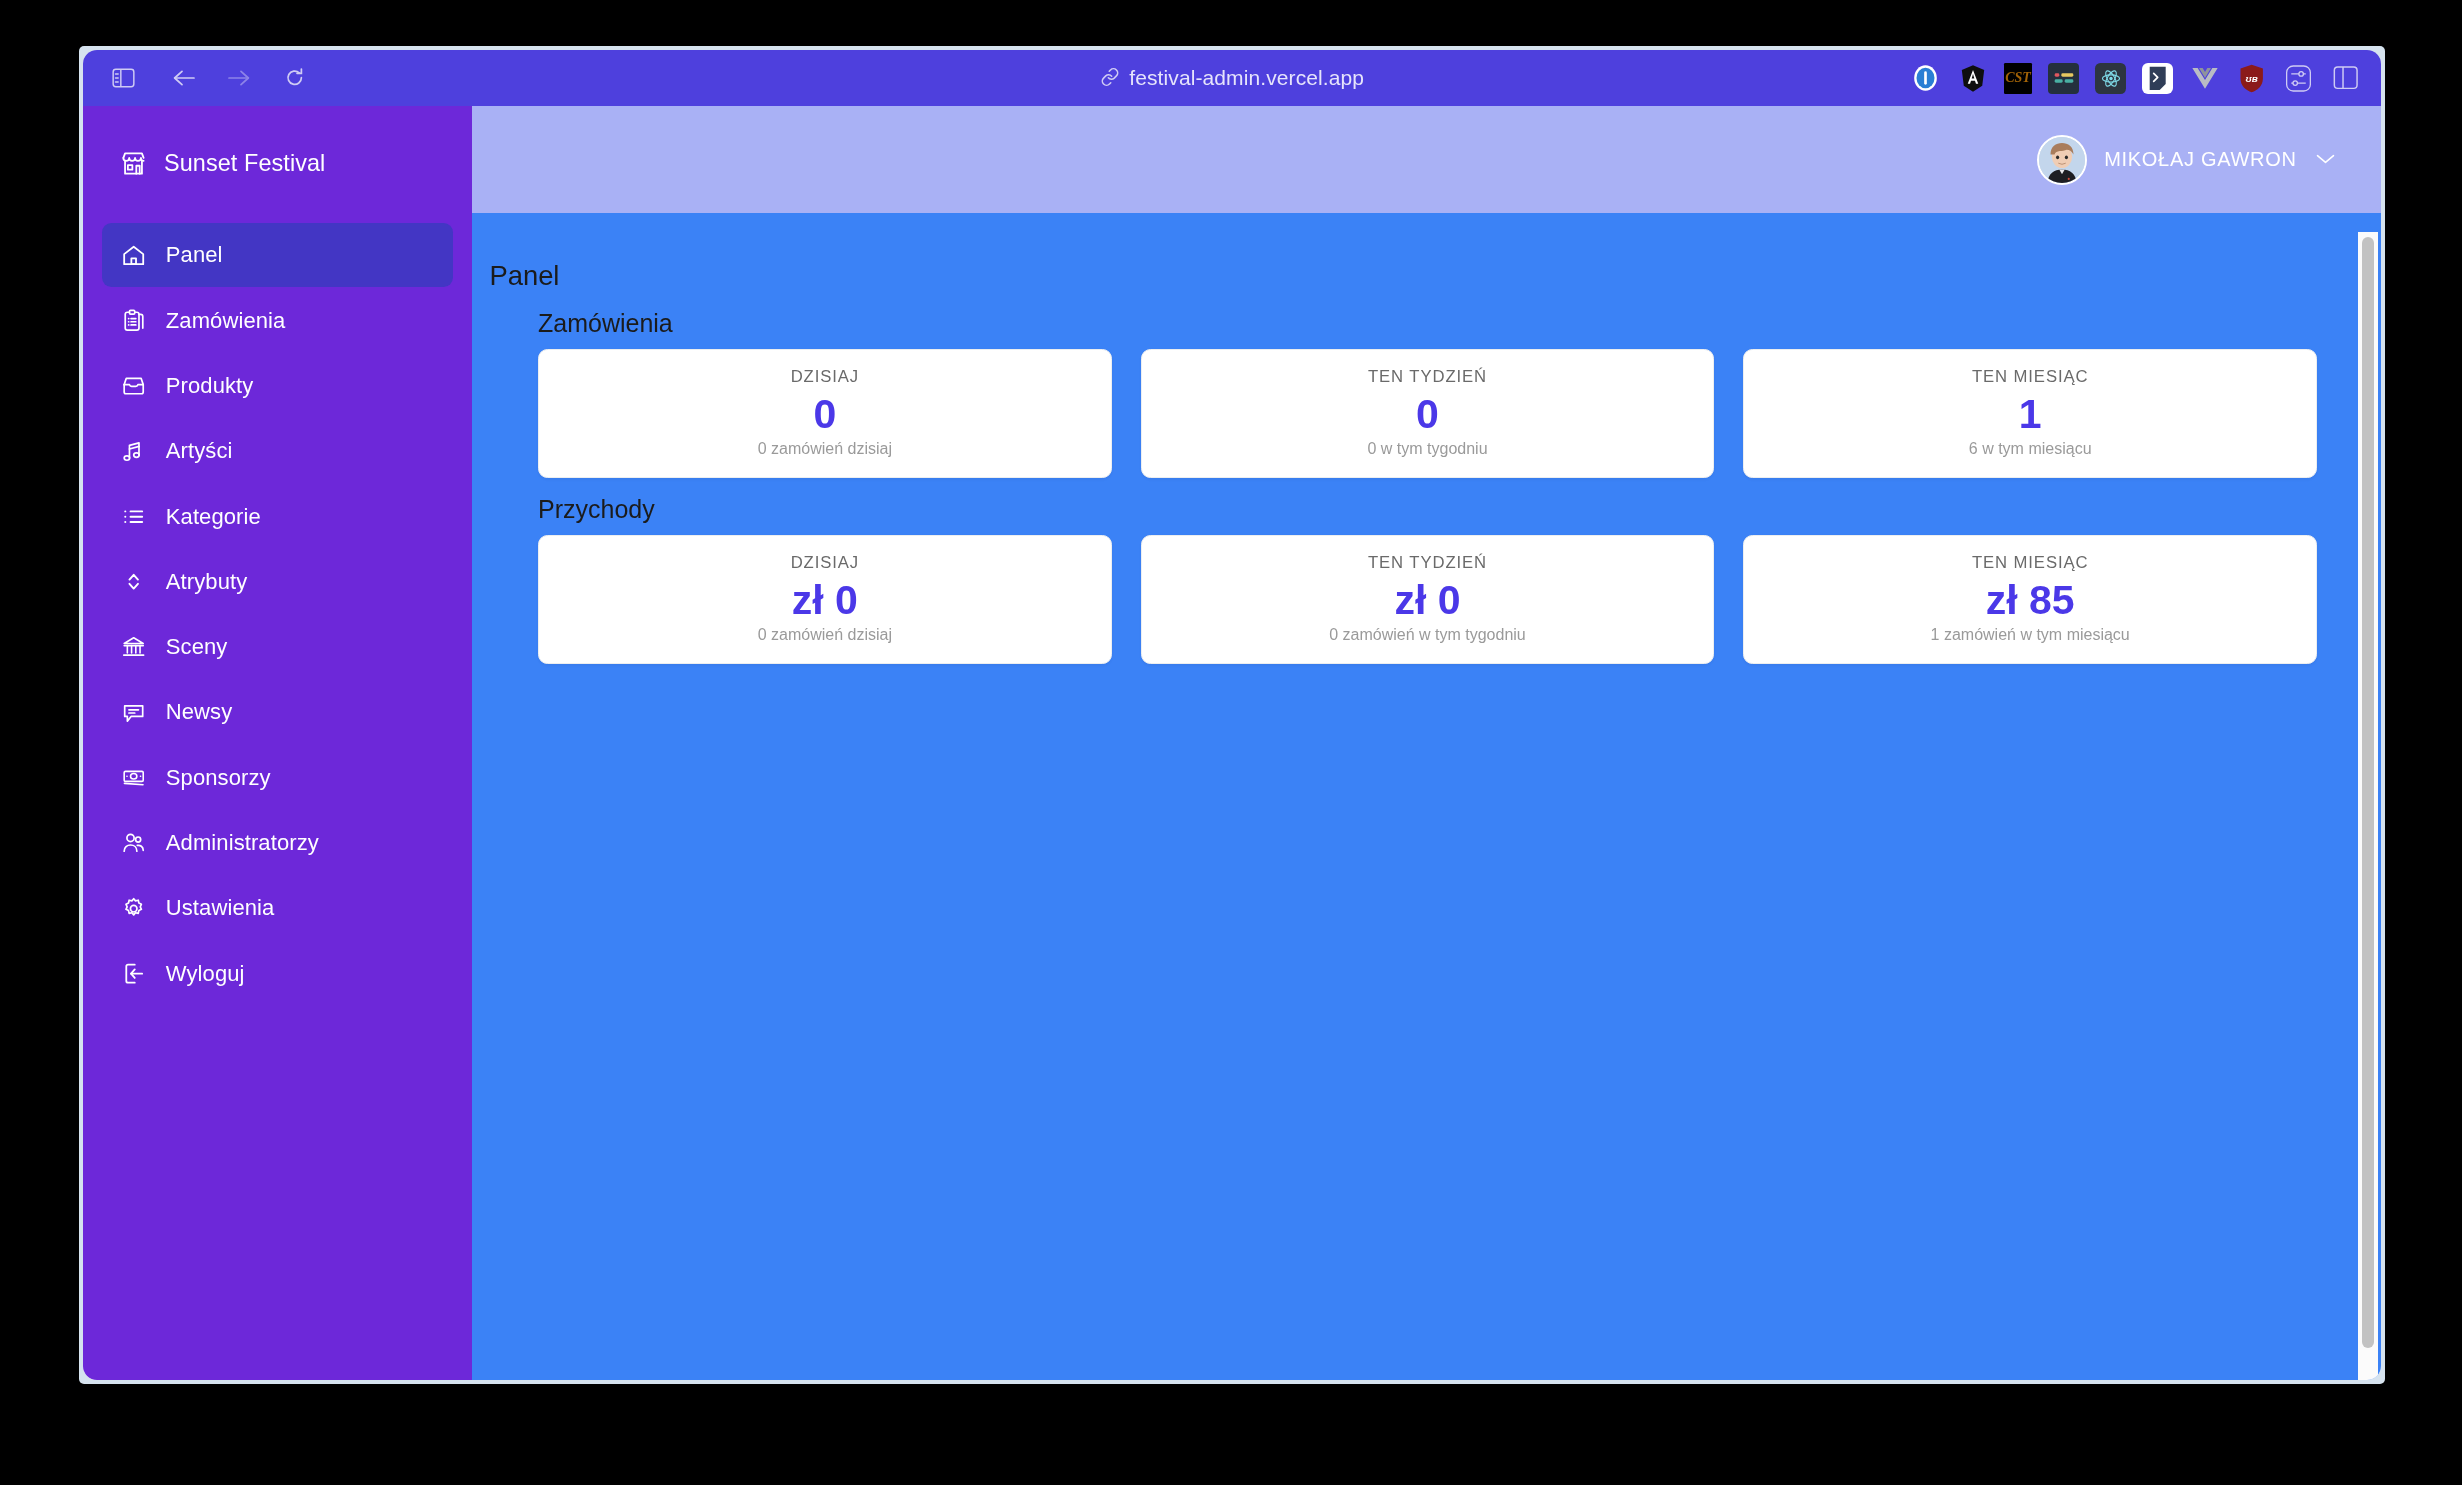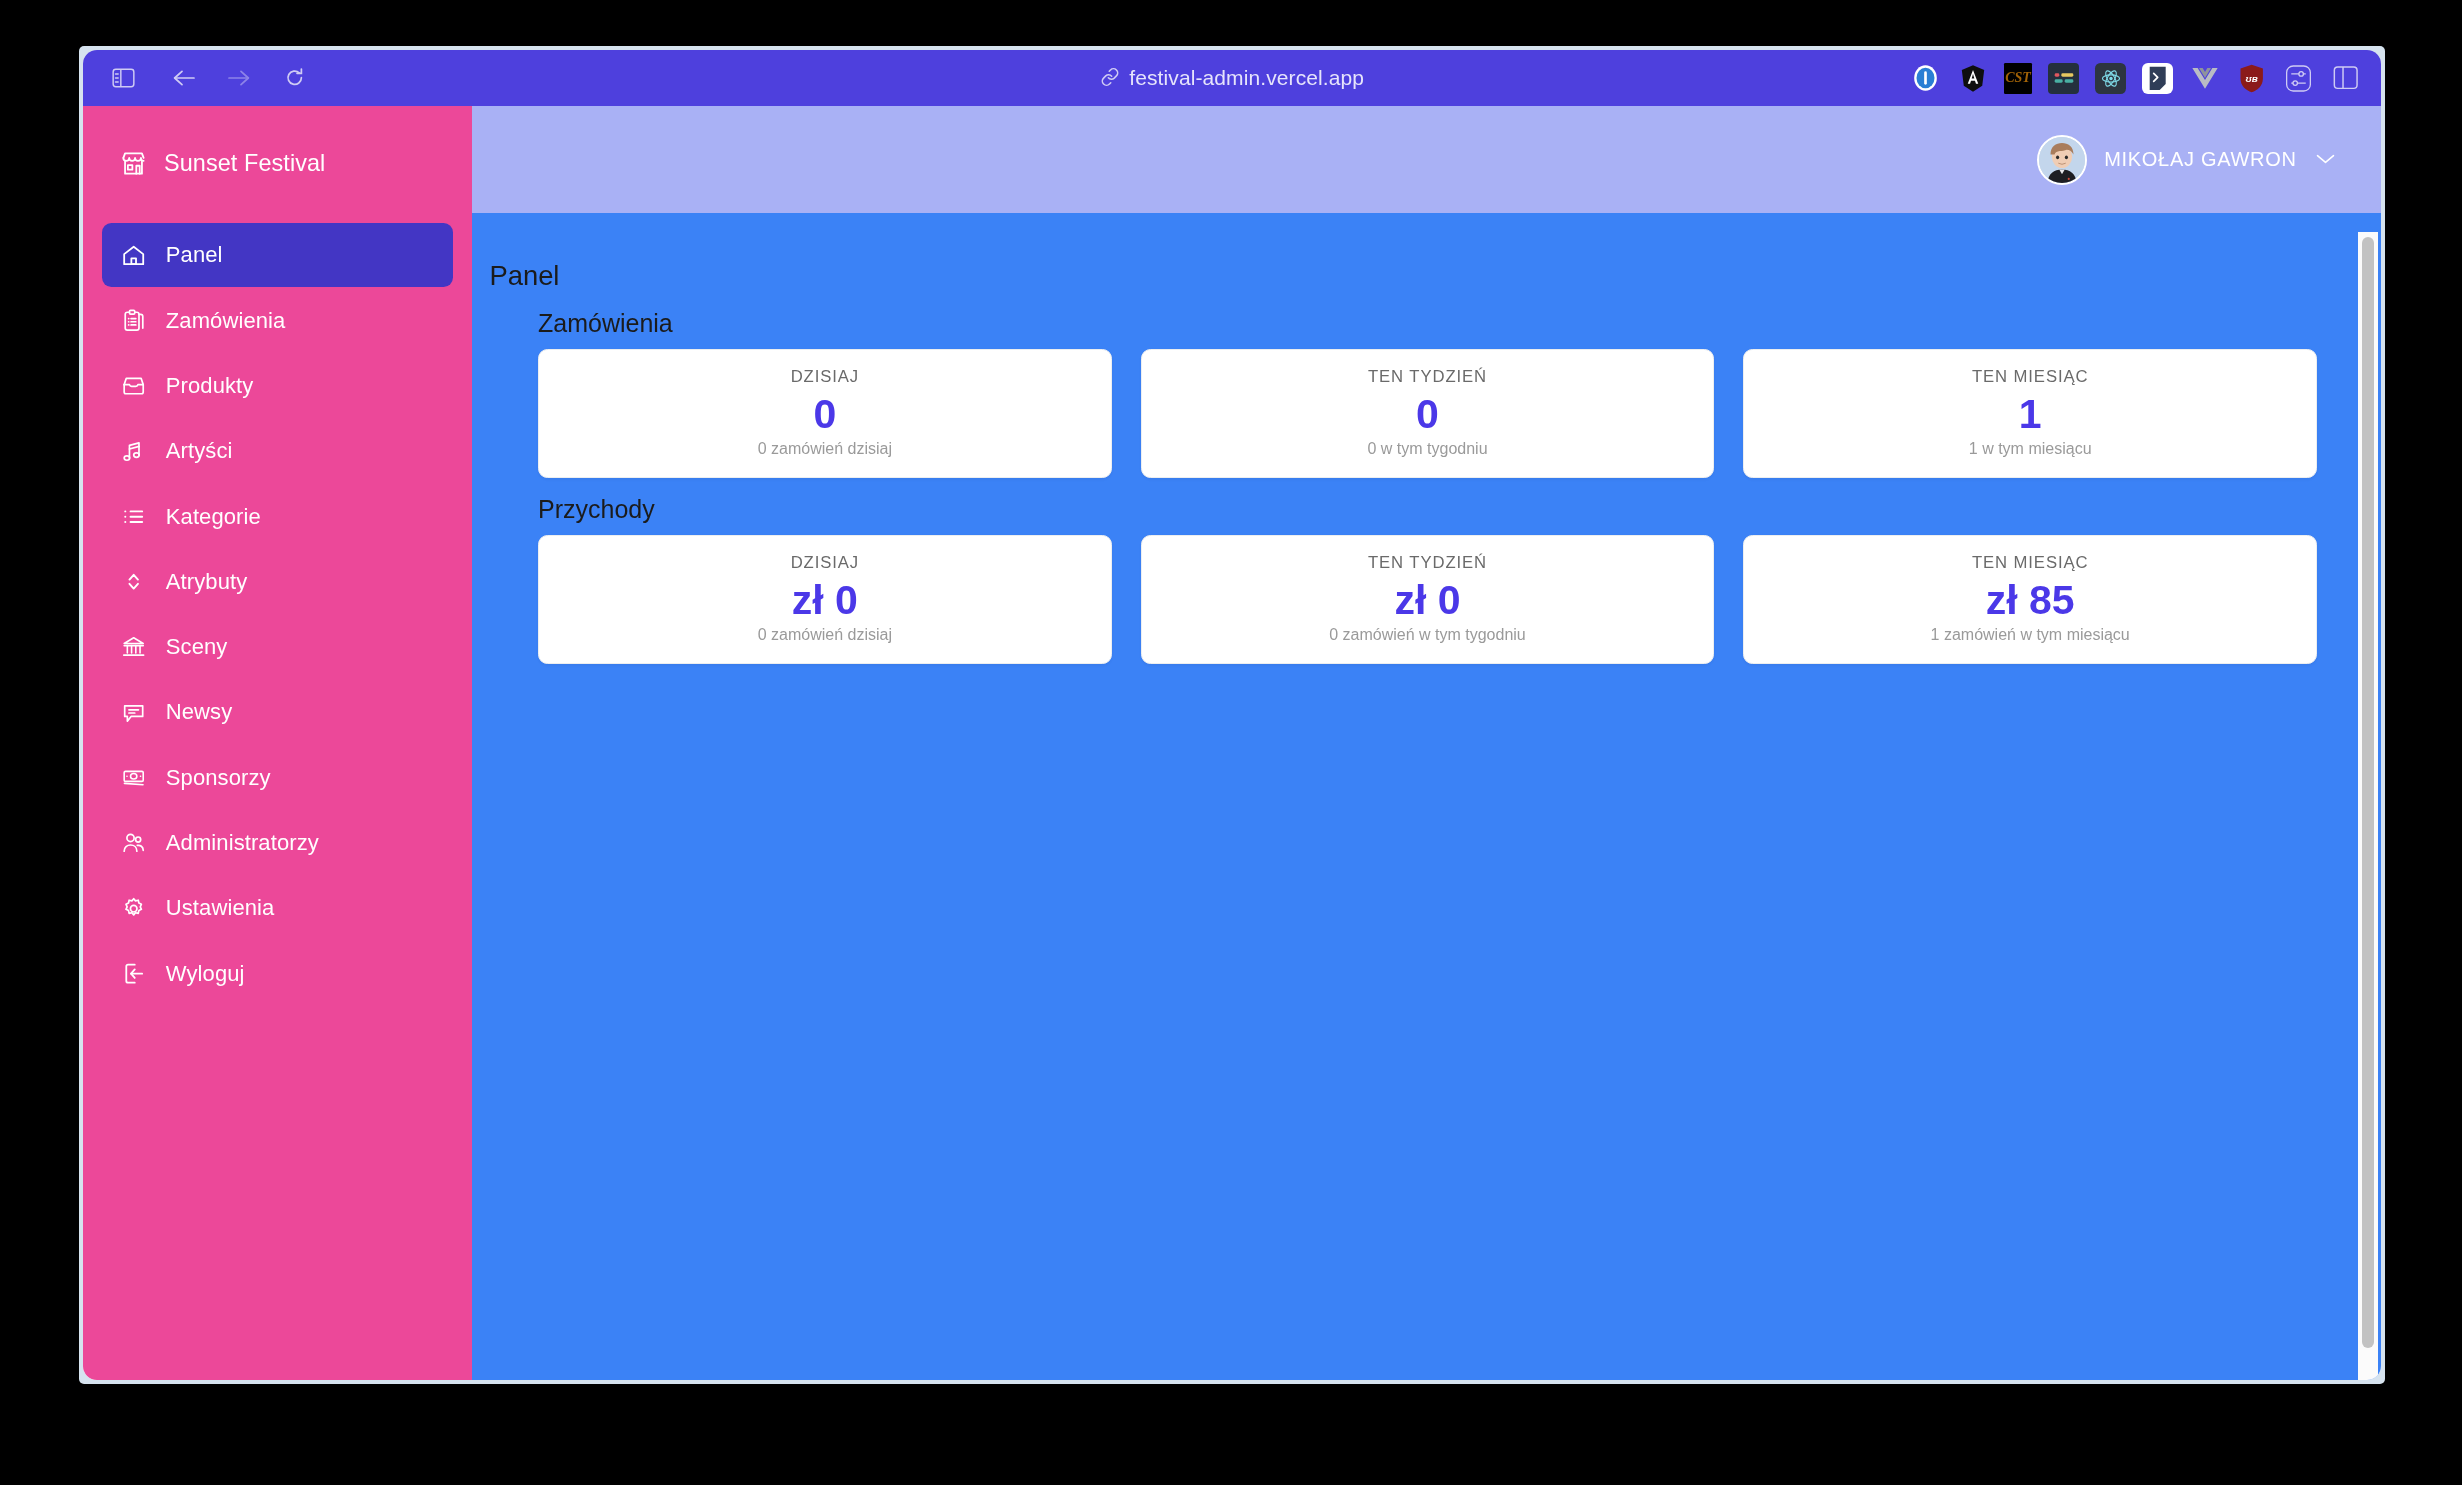--- a/index.html
+++ b/index.html
@@ -90,21 +90,21 @@
     flex: 1 1 auto;
     display: flex;
     min-height: 0;
     background: #ffffff;
   }
 
   
   #sidebar {
     width: 389px;
     flex: 0 0 389px;
-    background: #ec4899;
+    background: #6d28d9;
     padding-top: 25.4px;
     display: flex;
     flex-direction: column;
   }
   #brand {
     display: flex;
     align-items: center;
     gap: 16px;
     padding: 0 36px;
     height: 64px;
@@ -565,21 +565,21 @@
                 <div class="stat-sub">0 zamówień dzisiaj</div>
               </div>
               <div class="stat-card">
                 <div class="stat-label">TEN TYDZIEŃ</div>
                 <div class="stat-value">0</div>
                 <div class="stat-sub">0 w tym tygodniu</div>
               </div>
               <div class="stat-card">
                 <div class="stat-label">TEN MIESIĄC</div>
                 <div class="stat-value">1</div>
-                <div class="stat-sub">1 w tym miesiącu</div>
+                <div class="stat-sub">6 w tym miesiącu</div>
               </div>
             </div>
           </div>
 
           <div class="section">
             <h2 class="section-title">Przychody</h2>
             <div class="card-row">
               <div class="stat-card">
                 <div class="stat-label">DZISIAJ</div>
                 <div class="stat-value">zł 0</div>

